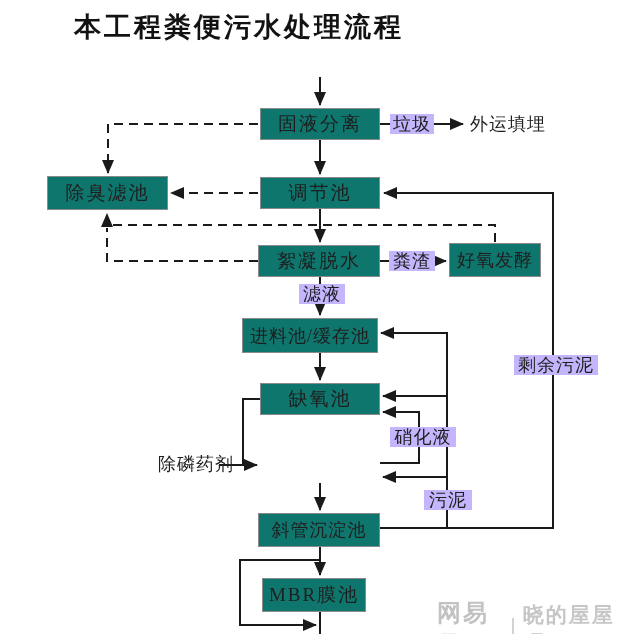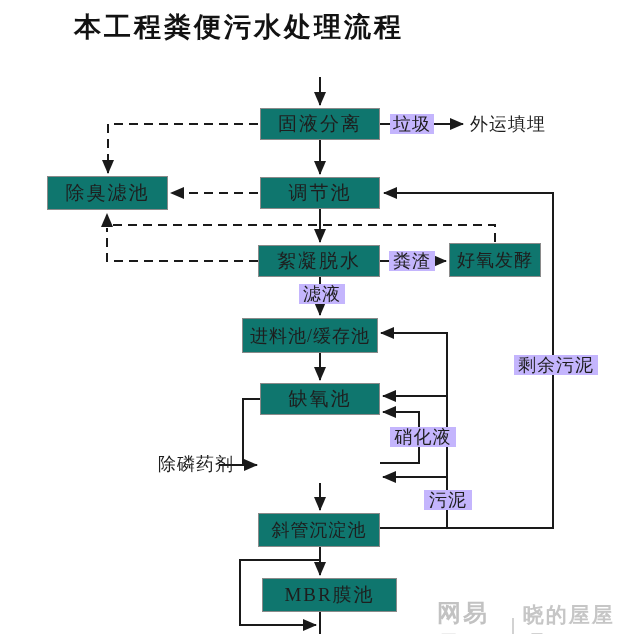--- a/index.html
+++ b/index.html
@@ -73,21 +73,21 @@
   <div id="title">本工程粪便污水处理流程</div>
 
   <div class="box" style="left:260px;top:108px;width:120px;height:32px">固液分离</div>
   <div class="box" style="left:47px;top:176px;width:121px;height:34px">除臭滤池</div>
   <div class="box" style="left:260px;top:177px;width:120px;height:32px">调节池</div>
   <div class="box" style="left:258px;top:245px;width:122px;height:32px">絮凝脱水</div>
   <div class="box" style="left:449px;top:243px;width:92px;height:34px;font-size:18px;letter-spacing:1px">好氧发酵</div>
   <div class="box" style="left:260px;top:383px;width:120px;height:32px">缺氧池</div>
   <div class="box" style="left:242px;top:318px;width:136px;height:35px;font-size:18px;letter-spacing:1px">进料池/缓存池</div>
   <div class="box" style="left:258px;top:513px;width:122px;height:34px;font-size:18px;letter-spacing:1px">斜管沉淀池</div>
-  <div class="box" style="left:262px;top:578px;width:135px;height:34px">MBR膜池</div>
+  <div class="box" style="left:262px;top:578px;width:104px;height:34px">MBR膜池</div>
 
   <div class="lbl bg" style="left:390px;top:114px;width:40px">垃圾</div>
   <div class="lbl" style="left:466px;top:114px;width:84px">外运填埋</div>
   <div class="lbl bg" style="left:389px;top:251px;width:42px">粪渣</div>
   <div class="lbl bg" style="left:299px;top:284px;width:42px">滤液</div>
   <div class="lbl bg" style="left:514px;top:355px;width:80px">剩余污泥</div>
   <div class="lbl bg" style="left:390px;top:427px;width:62px">硝化液</div>
   <div class="lbl" style="left:156px;top:454px;width:80px">除磷药剂</div>
   <div class="lbl bg" style="left:424px;top:490px;width:44px">污泥</div>
 

